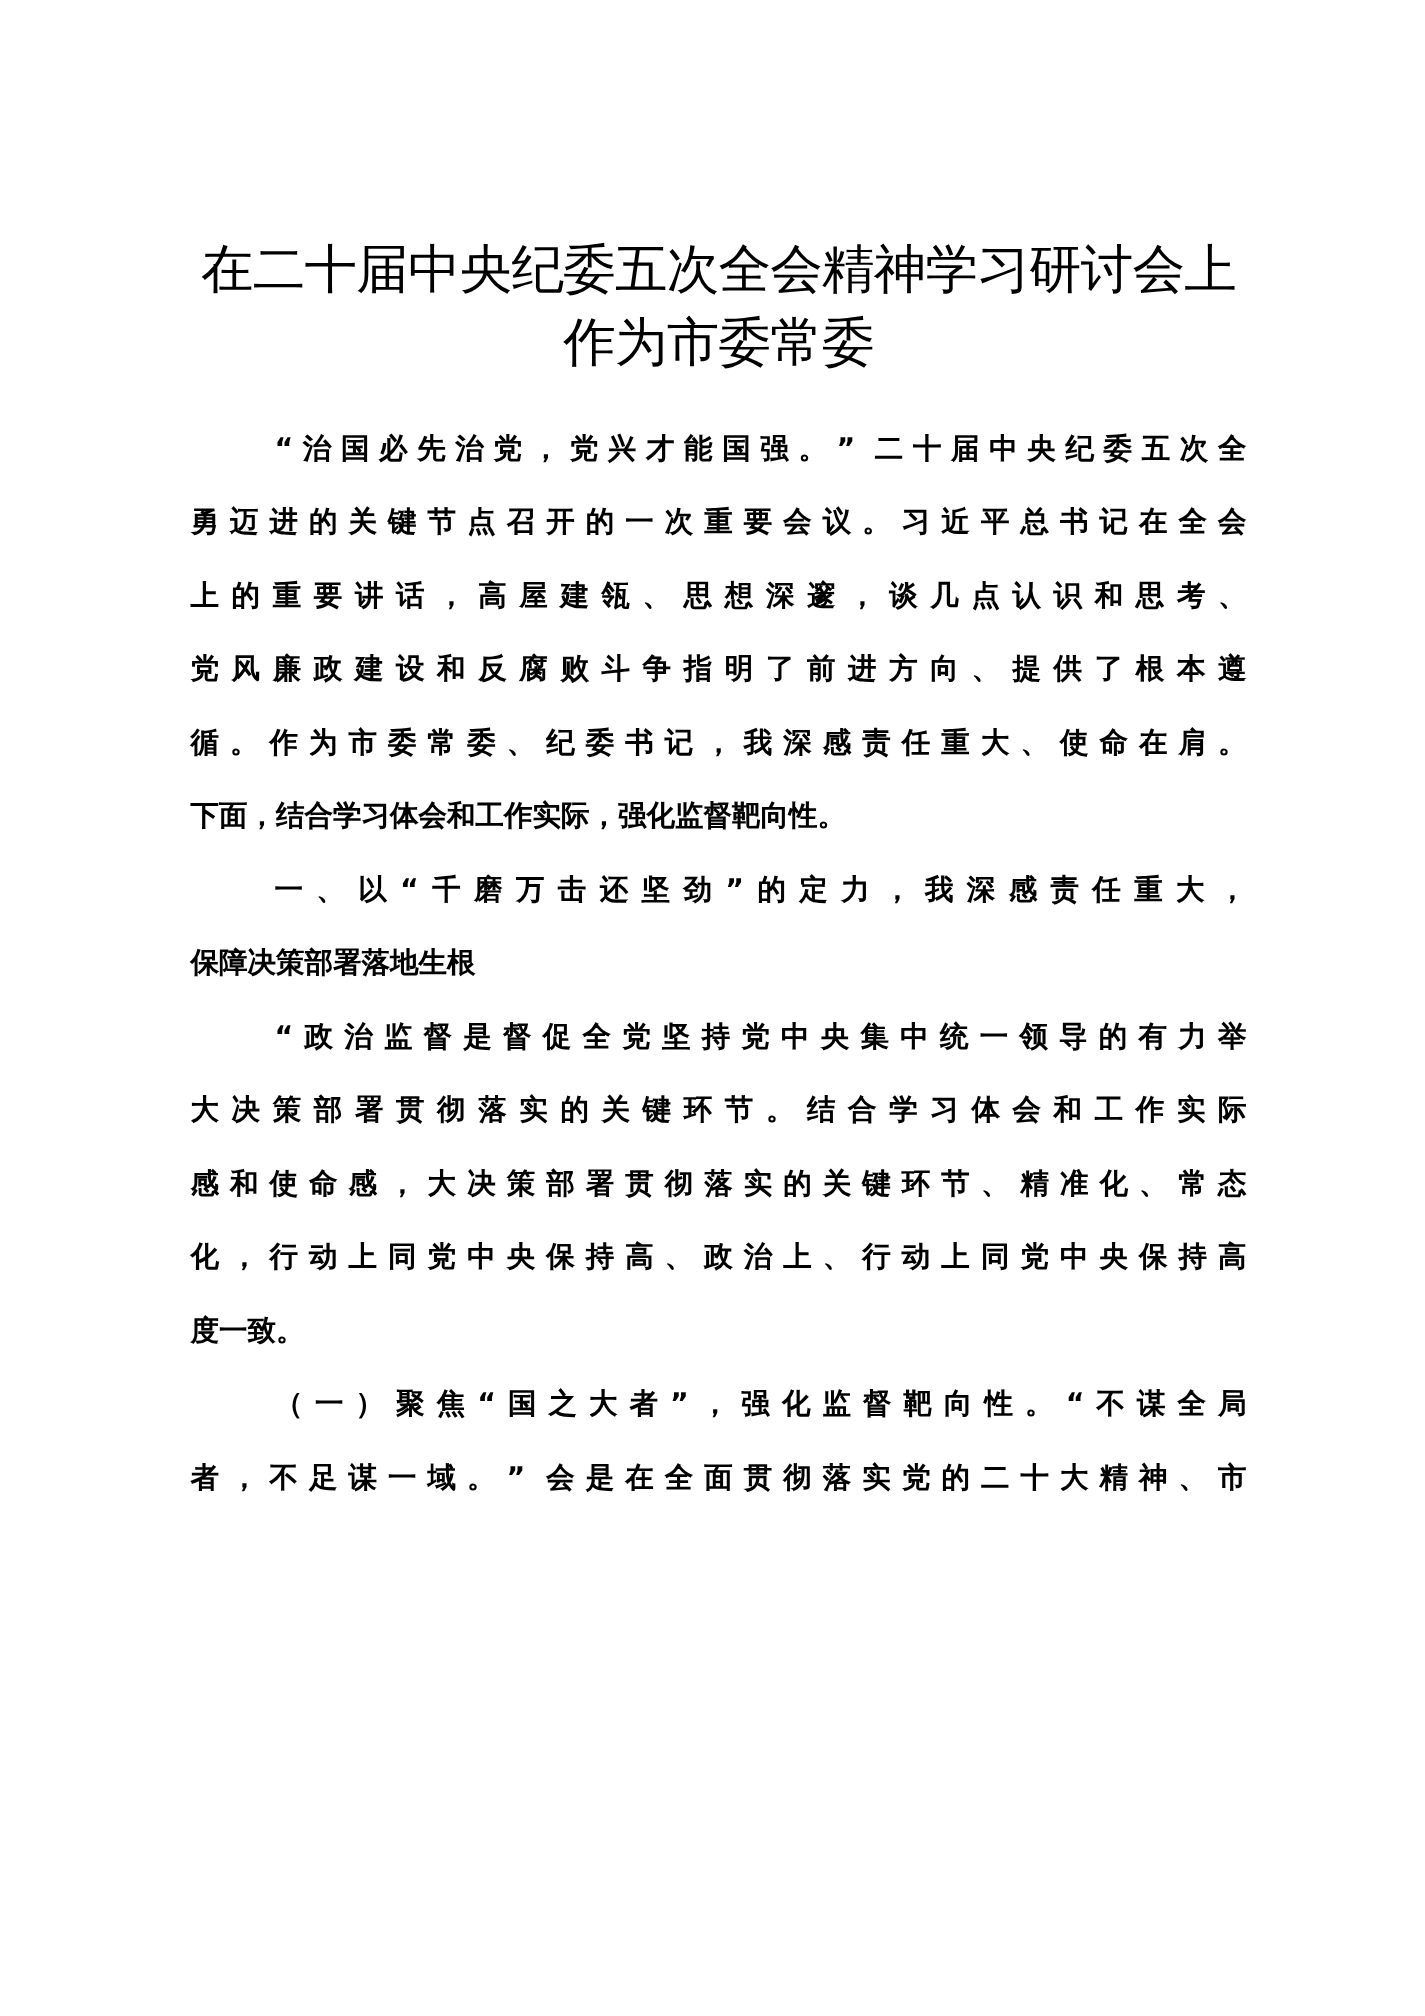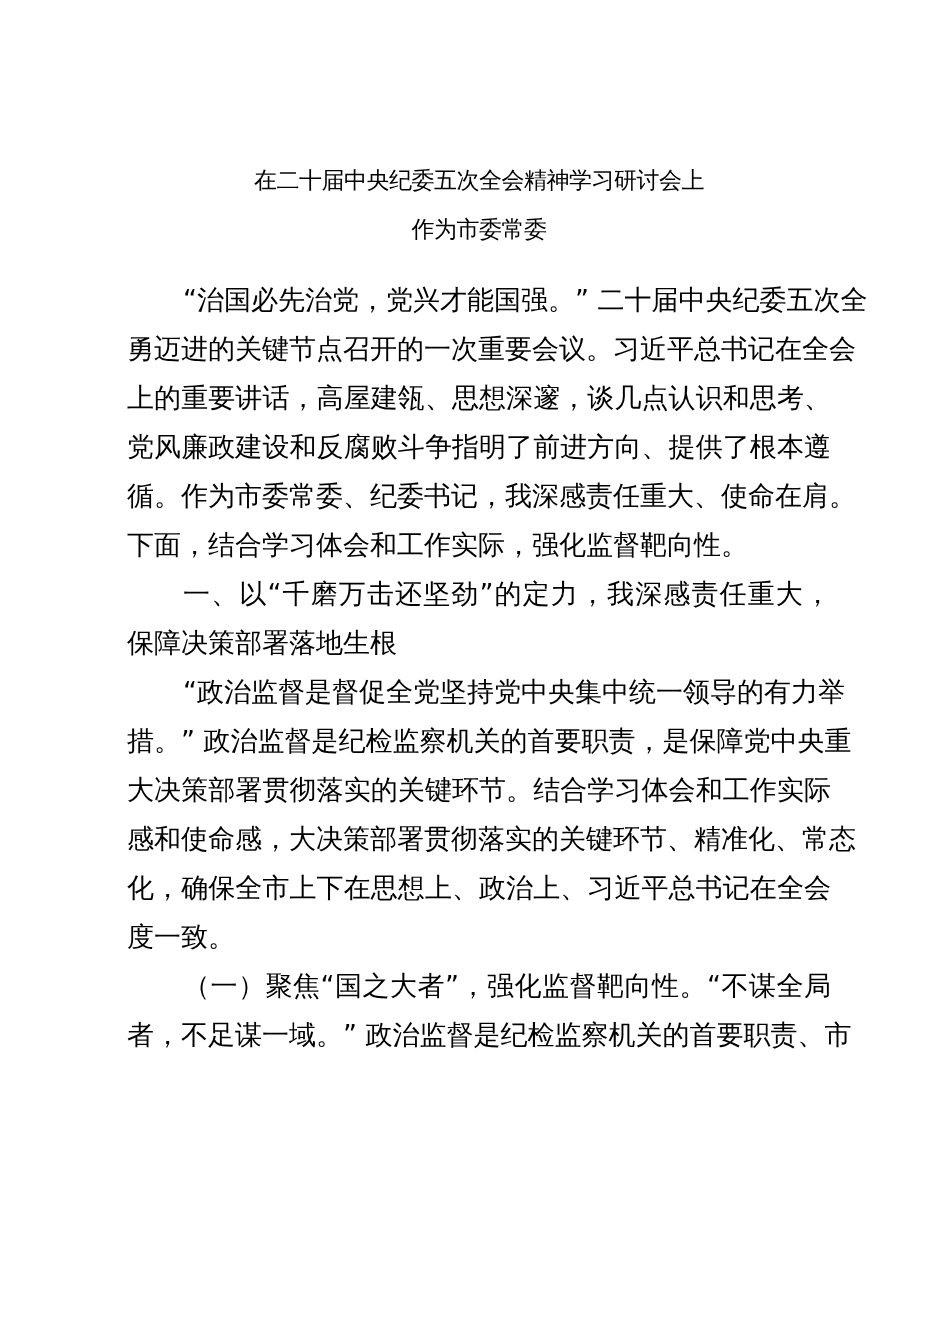--- a/index.html
+++ b/index.html
@@ -15,37 +15,38 @@
       color: #000000;
       font-family: "DejaVu Sans", "Liberation Sans", sans-serif;
     }
     .page {
       position: absolute;
       left: 127px;
       top: 156px;
       width: 704px;
     }
     .title {
-      font-size: 23px;
+      font-size: 35px;
       line-height: 49px;
       text-align: center;
       margin: 0 0 21px 0;
       font-weight: normal;
       letter-spacing: -0.5px;
     }
     .title span { display: block; }
     .line {
       display: block;
-      font-size: 27px;
+      font-size: 19px;
       line-height: 49px;
       height: 49px;
       white-space: nowrap;
       text-align: justify;
       text-align-last: justify;
       letter-spacing: 0px;
+      font-weight: bold;
     }
     .line.last {
       text-align-last: left;
     }
     .line.indent {
       padding-left: 56px;
     }
     .para { margin: 0; }
     .heading { margin: 0; }
   </style>
@@ -67,24 +68,23 @@
     <span class="line last">下面，结合学习体会和工作实际，强化监督靶向性。</span>
   </div>
 
   <div class="heading">
     <span class="line indent">一、以“千磨万击还坚劲”的定力，我深感责任重大，</span>
     <span class="line last">保障决策部署落地生根</span>
   </div>
 
   <div class="para">
     <span class="line indent">“政治监督是督促全党坚持党中央集中统一领导的有力举</span>
-    <span class="line">措。” 政治监督是纪检监察机关的首要职责，是保障党中央重</span>
     <span class="line">大决策部署贯彻落实的关键环节。结合学习体会和工作实际</span>
     <span class="line">感和使命感，大决策部署贯彻落实的关键环节、精准化、常态</span>
-    <span class="line">化，确保全市上下在思想上、政治上、习近平总书记在全会</span>
+    <span class="line">化，行动上同党中央保持高、政治上、行动上同党中央保持高</span>
     <span class="line last">度一致。</span>
   </div>
 
   <div class="para">
     <span class="line indent">（一）聚焦“国之大者”，强化监督靶向性。“不谋全局</span>
-    <span class="line">者，不足谋一域。” 政治监督是纪检监察机关的首要职责、市</span>
+    <span class="line">者，不足谋一域。” 会是在全面贯彻落实党的二十大精神、市</span>
   </div>
 </div>
 
 </body></html>

